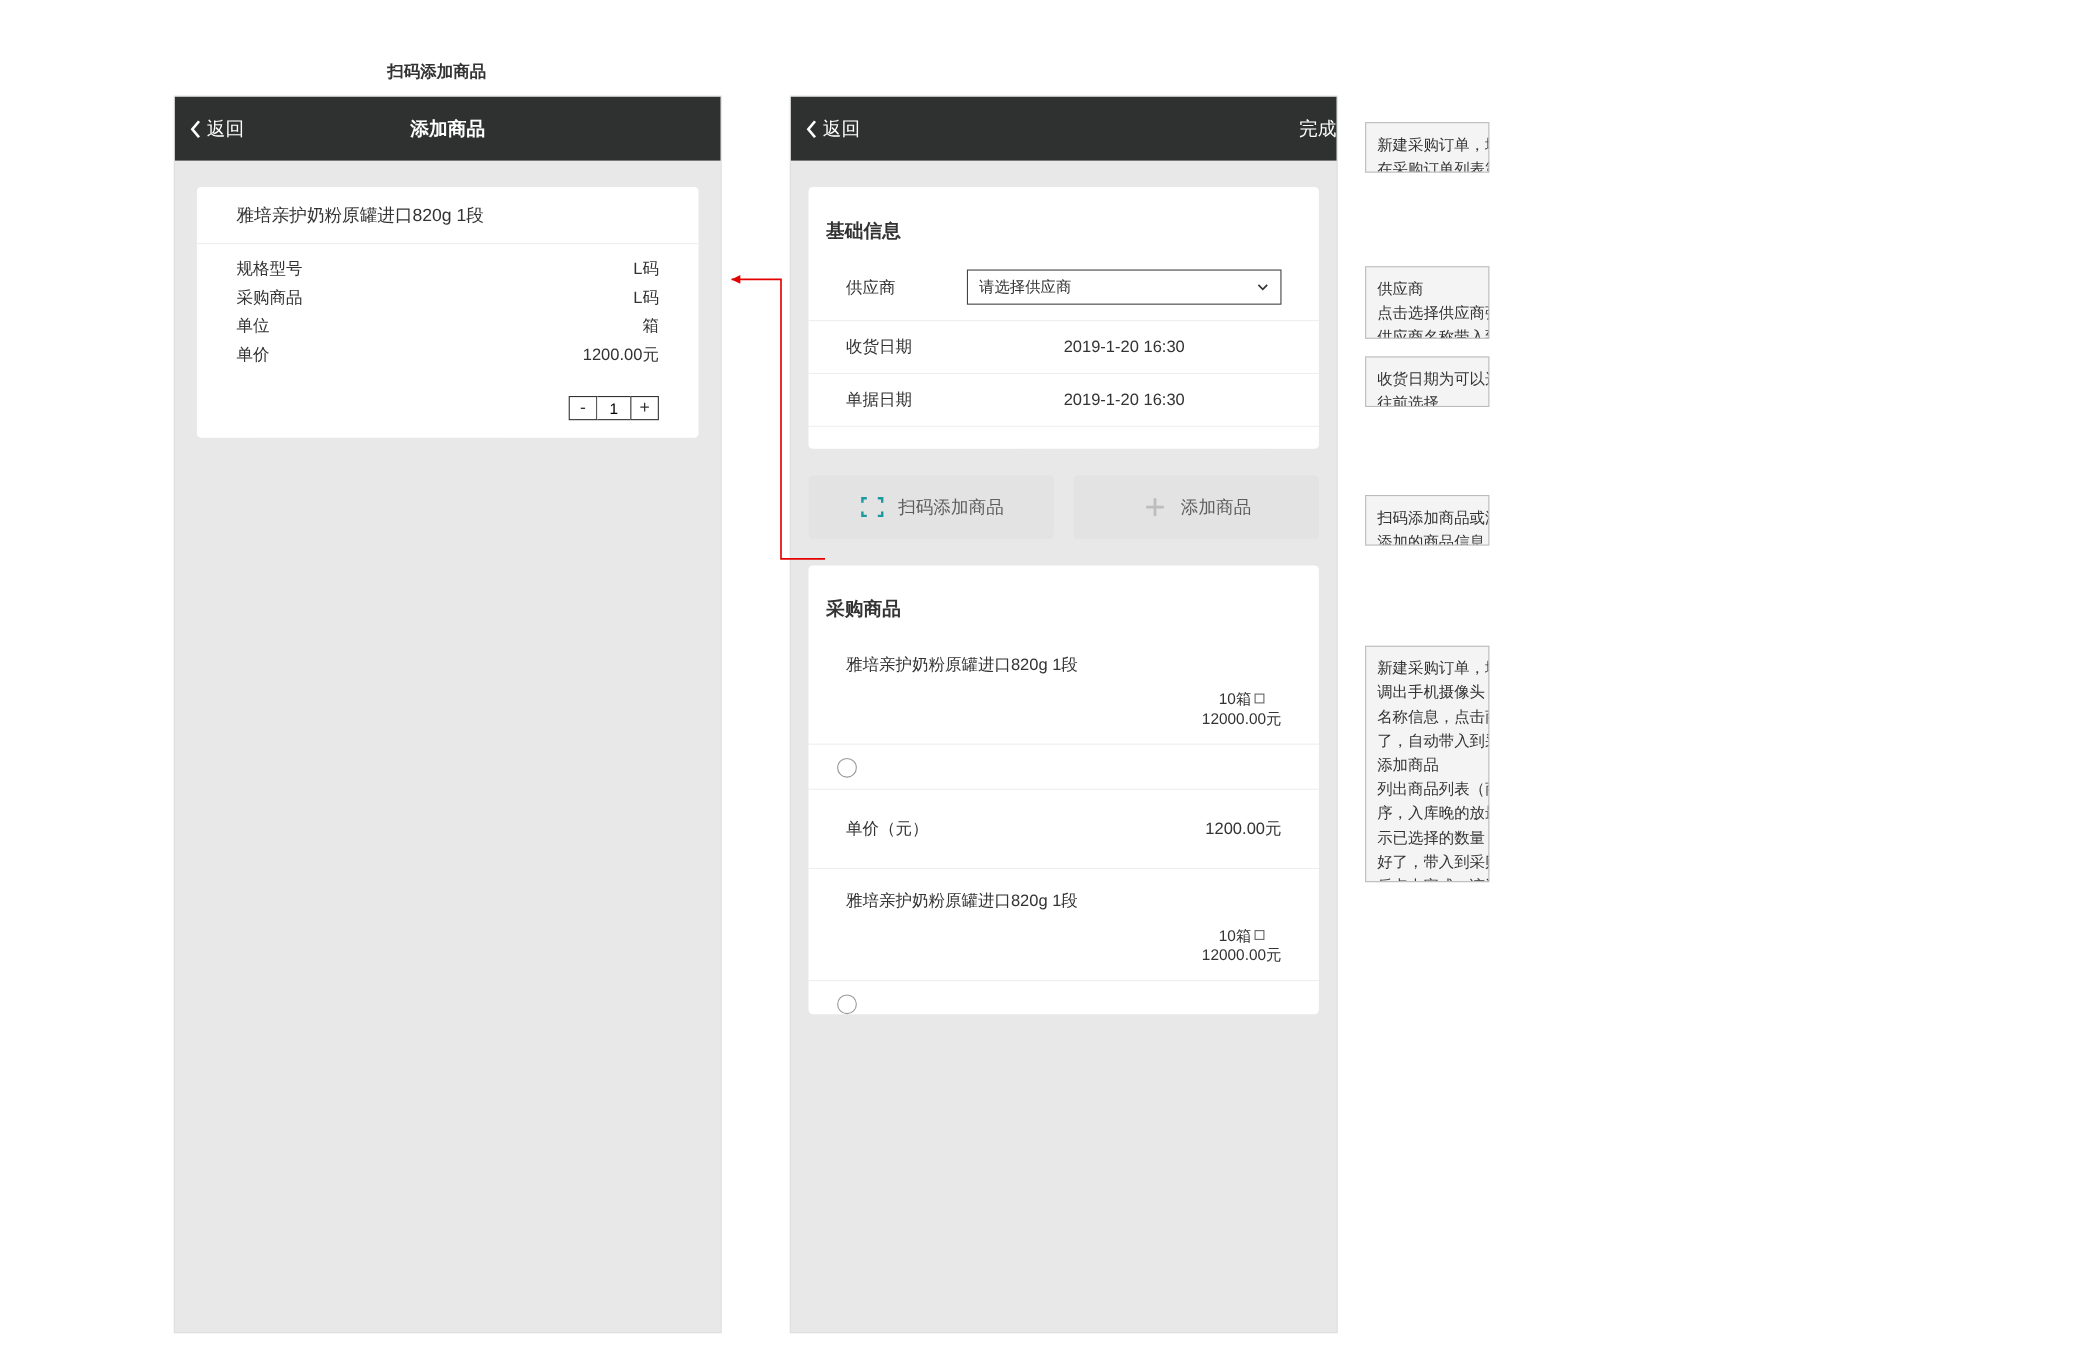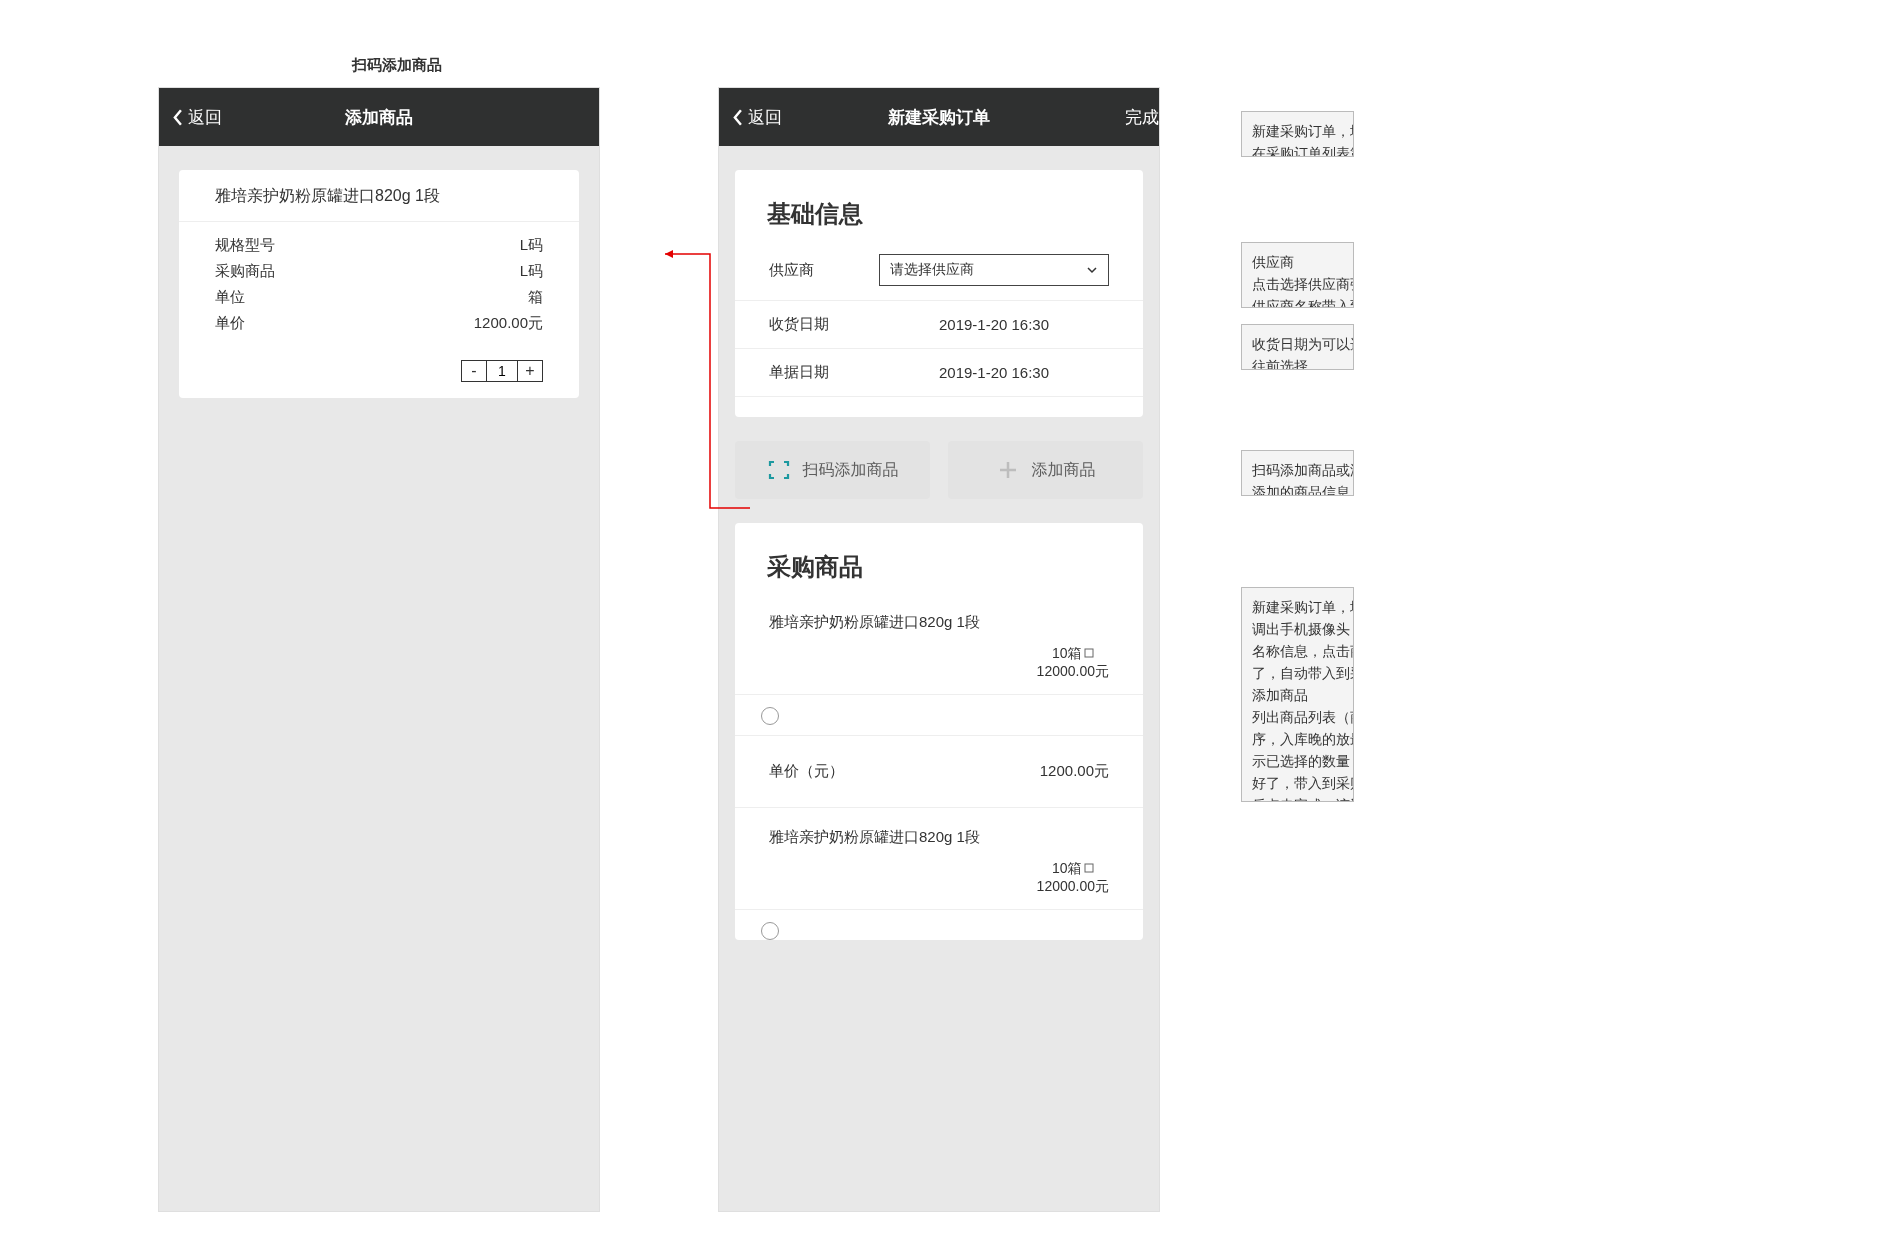--- a/index.html
+++ b/index.html
@@ -1,21 +1,21 @@
 <!DOCTYPE html>
 <html><head>
   <meta charset="utf-8">
   <style>
     * { margin: 0; padding: 0; box-sizing: border-box; }
     body { font-family: -apple-system, "PingFang SC", "Microsoft YaHei", sans-serif; background: #fff; width: 1893px; height: 1245px; position: relative; color: #333; }
 
     .label-top { position: absolute; left: 352px; top: 56px; font-size: 15px; font-weight: 600; }
 
     .panel-left, .panel-right {
-      position: absolute; width: 442px; background: #E8E8E8; border: 1px solid #dfdfdf;
+      position: absolute; width: 498px; background: #E8E8E8; border: 1px solid #dfdfdf;
     }
     .panel-left { left: 158px; top: 87px; height: 1125px;}
     .panel-right { left: 718px; top: 87px; height: 1125px; }
 
     .titlebar { background: #2F3030; color: #fff; height: 58px; display: flex; align-items: center; position: relative; }
     .tb-back { display: flex; align-items: center; gap: 4px; padding: 0 14px; cursor: pointer; font-size: 17px; }
     .tb-back svg { width: 11px; height: 17px; }
     .tb-title { position: absolute; left: 0; right: 0; text-align: center; font-size: 17px; font-weight: 600; pointer-events: none; }
     .tb-done { position: absolute; right: 0; font-size: 17px; cursor: pointer; }
 
@@ -25,21 +25,21 @@
     .spec-rows { padding: 10px 36px 16px 36px; }
     .spec-row { display: flex; justify-content: space-between; font-size: 15px; line-height: 26px; }
     .spec-row .k { color: #333; }
     .spec-row .v { color: #333; text-align: right; }
 
     .stepper { display: flex; justify-content: flex-end; padding: 0 36px 16px 36px; margin-top: 8px; }
     .stepper-btn { width: 26px; height: 22px; border: 1px solid #333; background: #fff; display: flex; align-items: center; justify-content: center; cursor: pointer; font-size: 16px; line-height: 1; }
     .stepper-input { width: 30px; height: 22px; border-top: 1px solid #333; border-bottom: 1px solid #333; border-left: none; border-right: none; text-align: center; font-size: 14px; outline: none; }
 
     .section { background: #fff; margin: 24px 16px 0 16px; border-radius: 4px; }
-    .section-title { font-size: 24px; font-weight: 700; padding: 28px 16px 10px 32px; font-family: Liberation Serif, serif; }
+    .section-title { font-size: 17px; font-weight: 700; padding: 28px 16px 10px 16px; font-family: Liberation Serif, serif; }
 
     .form-row { display: flex; align-items: center; padding: 14px 34px; border-bottom: 1px solid #eee; }
     .form-row:last-child { border-bottom: none; }
     .form-label { width: 110px; font-size: 15px; color: #333; }
     .form-val { flex: 1; text-align: center; font-size: 15px; color: #333; }
     .form-select { flex: 1; display: flex; align-items: center; justify-content: space-between; border: 1px solid #444; height: 32px; padding: 0 10px; font-size: 14px; cursor: pointer; }
     .chev-down { width: 12px; height: 12px; flex-shrink: 0; }
 
     .btn-row { display: flex; gap: 18px; margin: 24px 16px 0 16px; }
     .big-btn { flex: 1; height: 58px; border-radius: 4px; background: #E3E3E3; display: flex; align-items: center; justify-content: center; gap: 12px; font-size: 16px; color: #5d5d5d; cursor: pointer; }
@@ -113,21 +113,20 @@
 </div>
 
 <div class="panel-right">
   <div class="titlebar">
     <div class="tb-back">
       <svg viewBox="0 0 8 14" fill="none" stroke="#fff" stroke-width="2">
           <path d="M6 1L1 7l5 6"></path>
         </svg>
       <span>返回</span>
     </div>
-    <div class="tb-title">新建采购订单</div>
     <div class="tb-done">完成</div>
   </div>
 
   <div class="section">
     <div class="section-title">基础信息</div>
 
     <div class="form-row">
       <div class="form-label">供应商</div>
       <div class="form-select">
         <span>请选择供应商</span>

